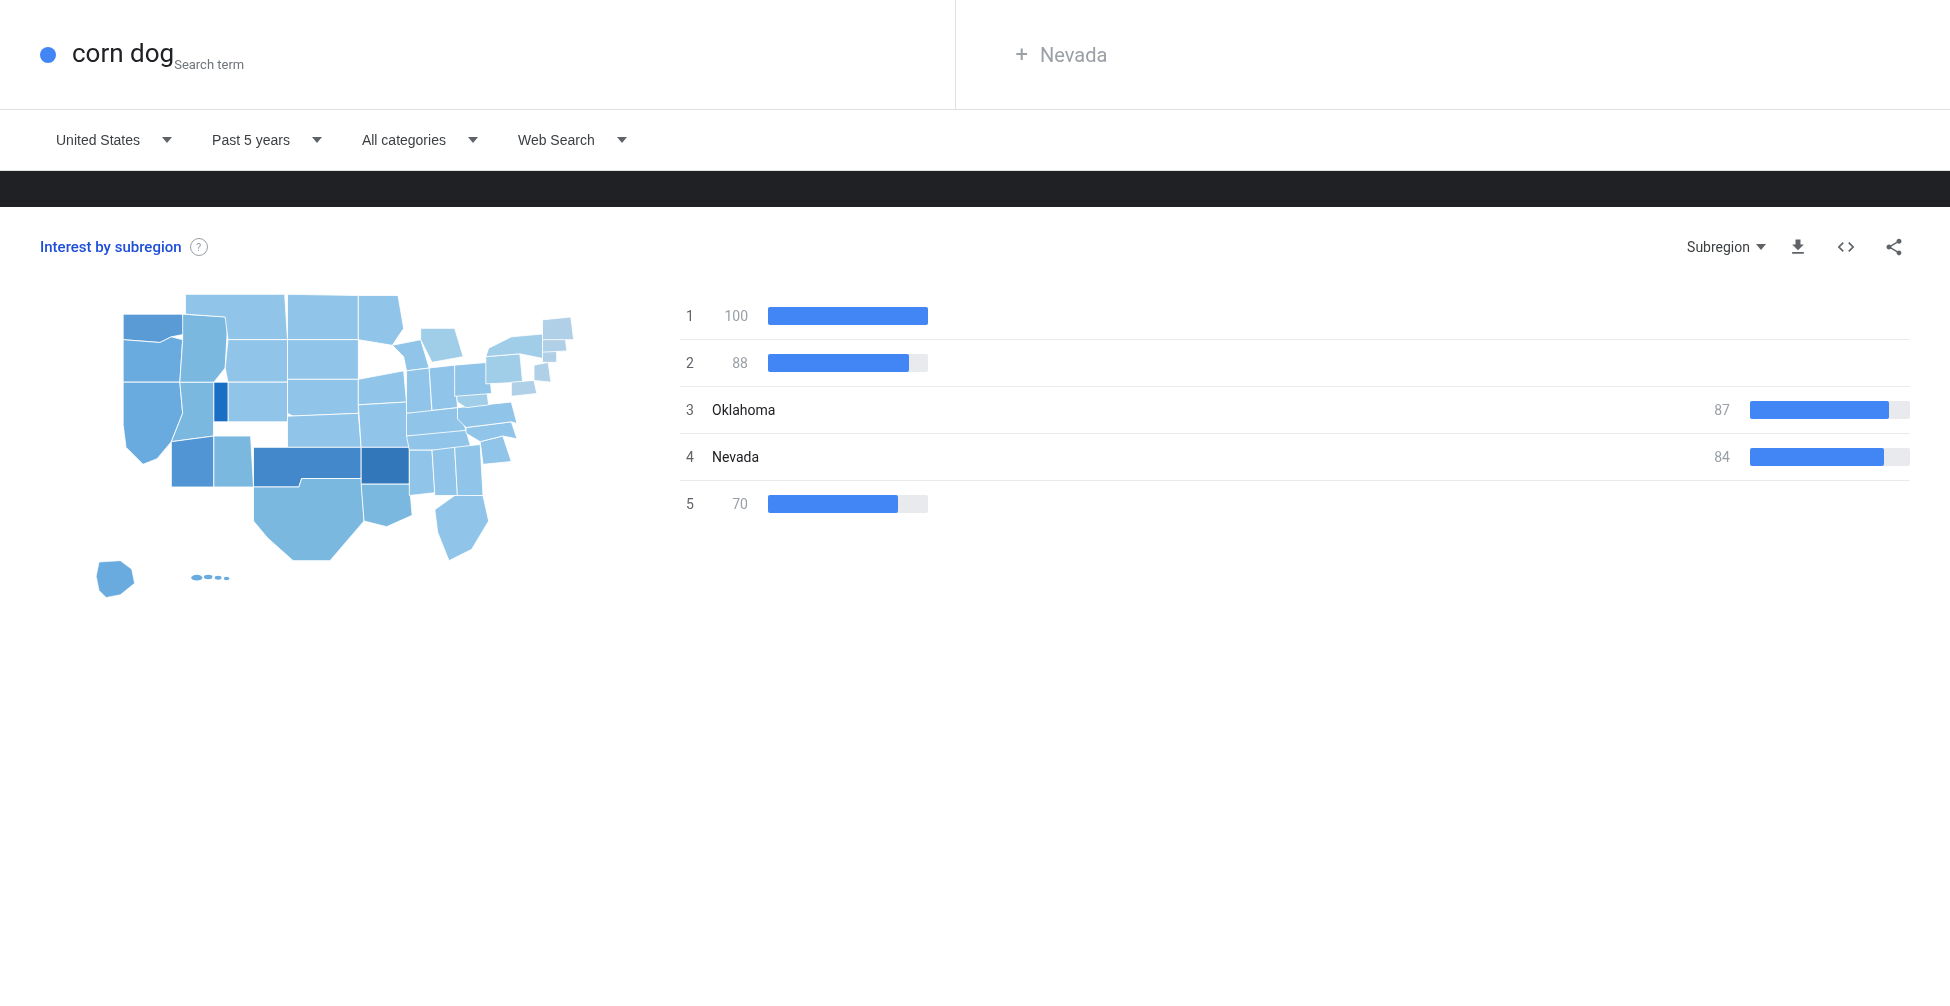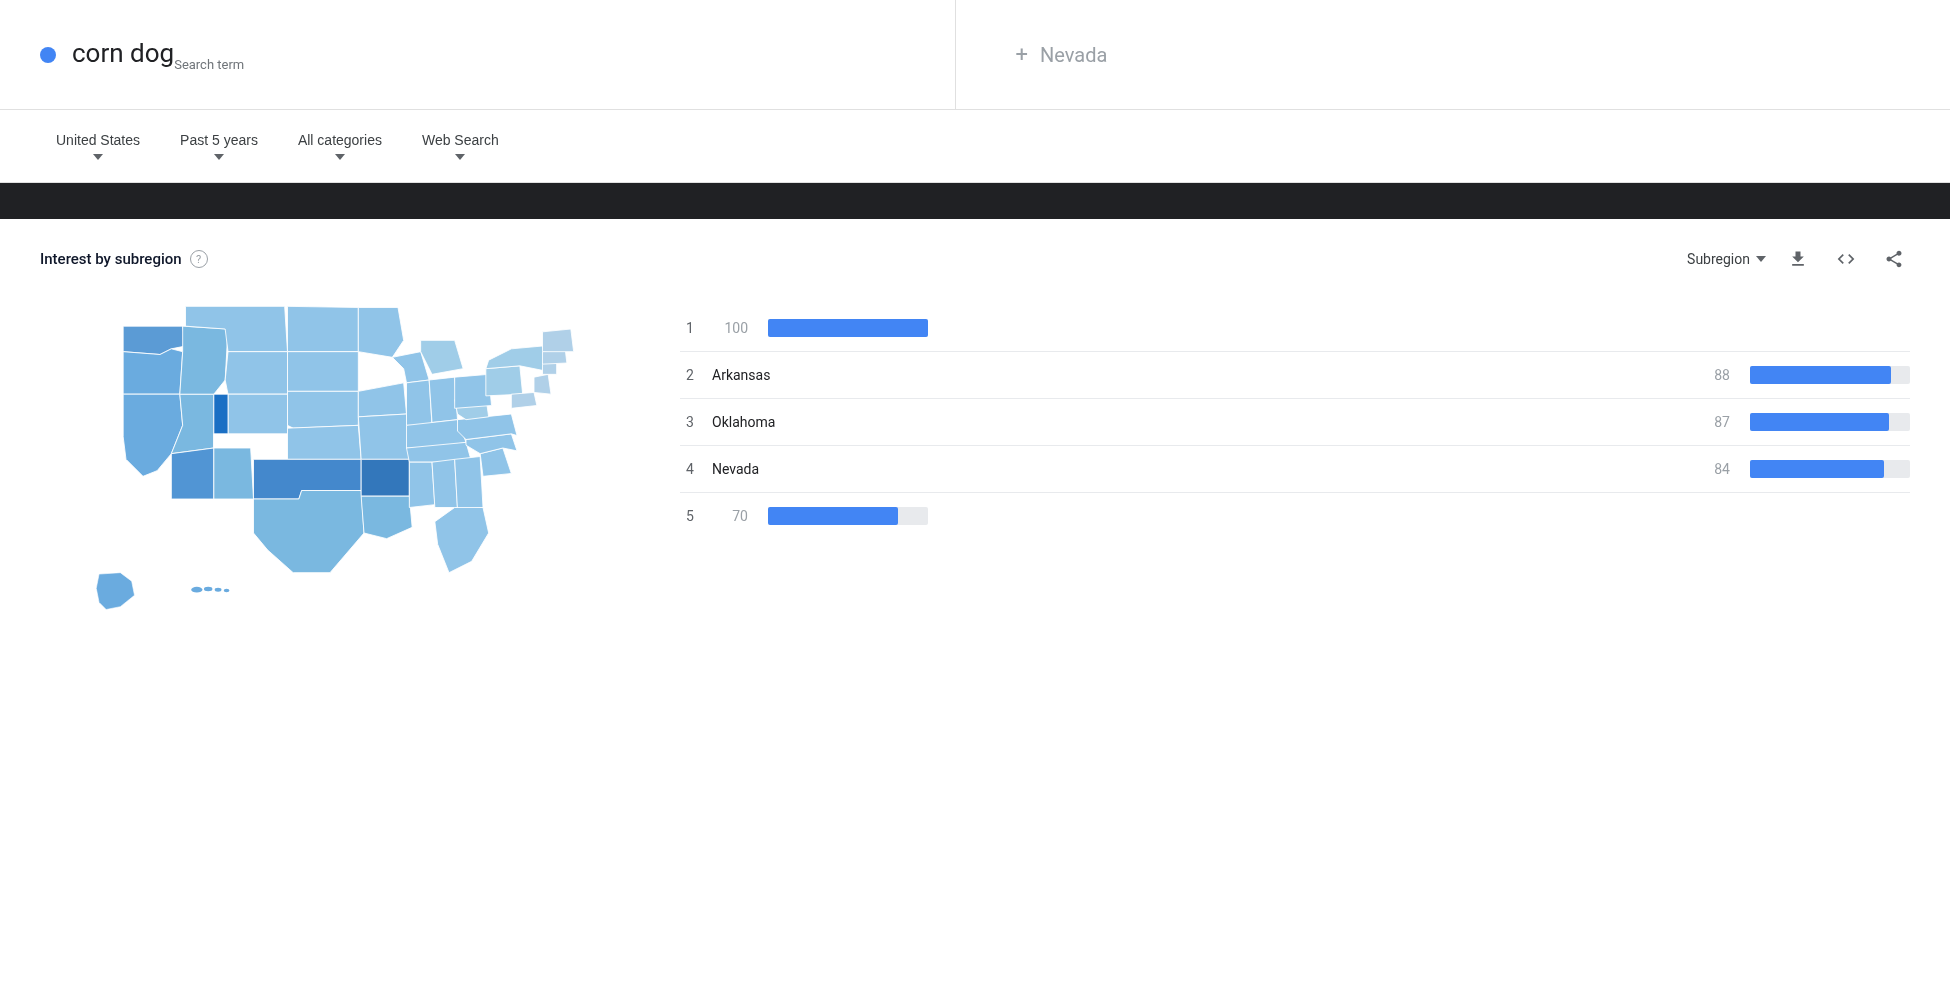--- a/index.html
+++ b/index.html
@@ -78,22 +78,21 @@
     .filter-btn {
       display: flex;
       align-items: center;
       padding: 10px 16px;
       border: none;
       background: transparent;
       font-size: 14px;
       color: #3c4043;
       cursor: pointer;
       border-radius: 4px;
-      gap: 6px;
-      flex-direction: column;
+      gap: 22px;
     }
     .chevron-down {
       display: inline-block;
       width: 0;
       height: 0;
       border-left: 5px solid transparent;
       border-right: 5px solid transparent;
       border-top: 6px solid #5f6368;
     }
 
@@ -117,21 +116,21 @@
       justify-content: space-between;
       margin-bottom: 20px;
     }
     .section-title-group {
       display: flex;
       align-items: center;
       gap: 8px;
     }
     .section-title {
       font-size: 15px;
-      color: #0f172a;
+      color: #1d4ed8;
       font-weight: 500;
     }
     .help-icon {
       width: 18px;
       height: 18px;
       border-radius: 50%;
       border: 1.5px solid #9aa0a6;
       display: flex;
       align-items: center;
       justify-content: center;
@@ -425,21 +424,20 @@
 
     <div class="data-row">
     <span class="rank-num">1</span>
     <span class="data-value">100</span>
     <div class="bar-container">
       <div class="bar-fill" style="width: 100%"></div>
     </div>
   </div>
         <div class="data-row">
     <span class="rank-num">2</span>
-    <span class="region-name">Arkansas</span>
     <span class="data-value">88</span>
     <div class="bar-container">
       <div class="bar-fill" style="width: 88%"></div>
     </div>
   </div>
         <div class="data-row">
     <span class="rank-num">3</span>
     <span class="region-name">Oklahoma</span>
     <span class="data-value">87</span>
     <div class="bar-container">

